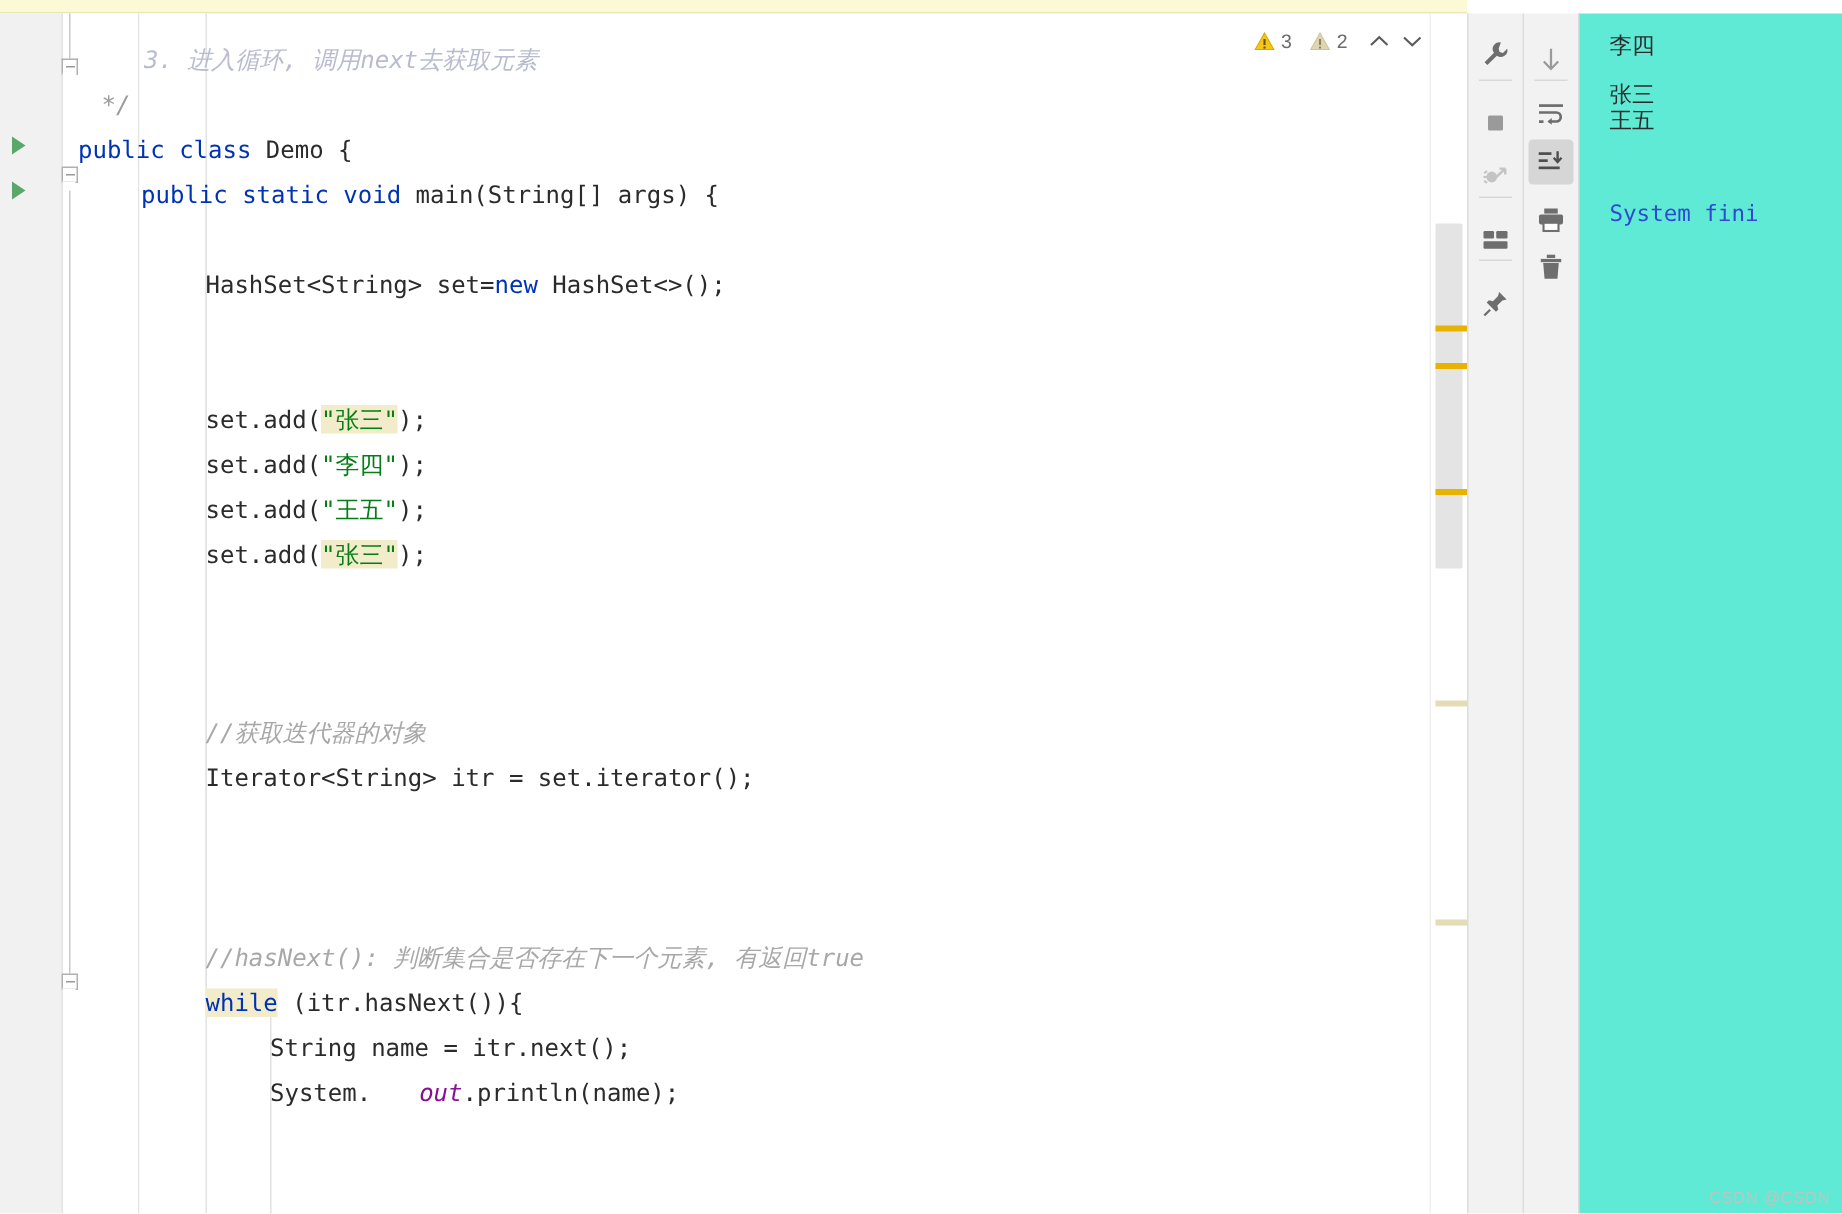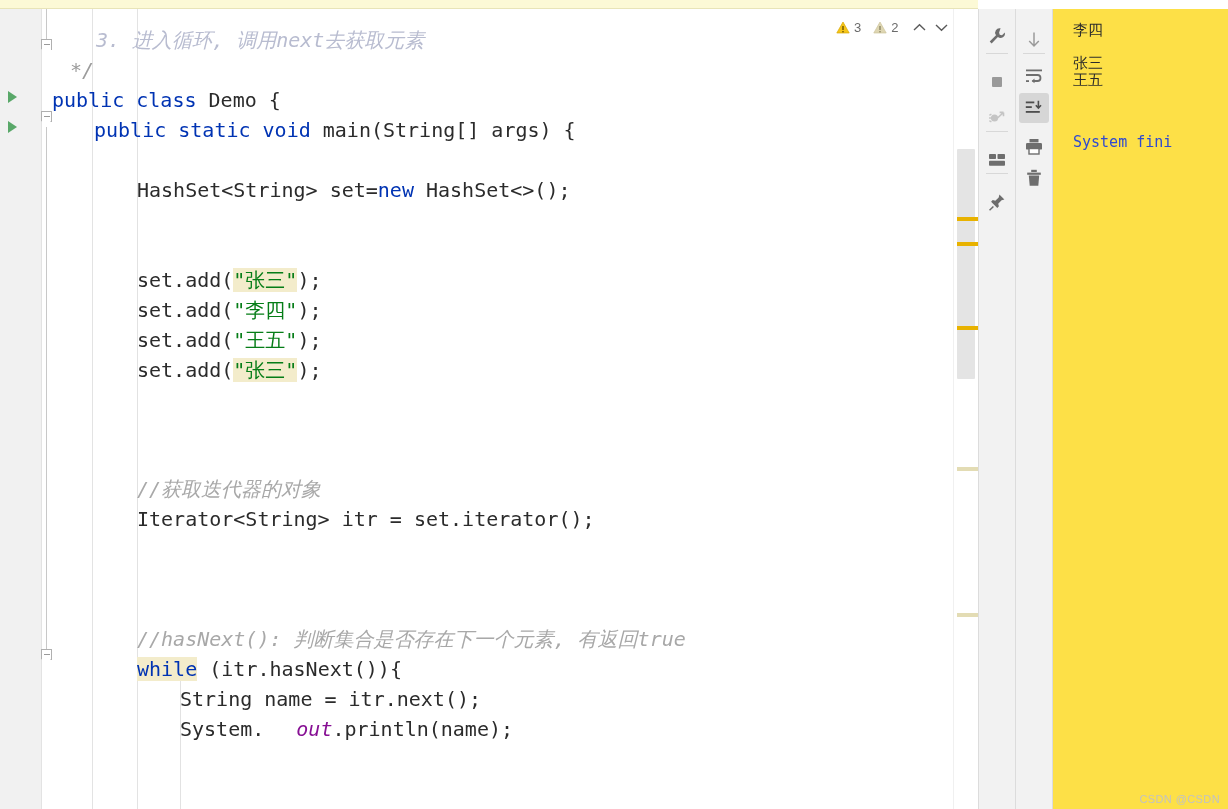--- a/index.html
+++ b/index.html
@@ -88,21 +88,21 @@
     border-right: 5px solid transparent;
     border-top: 5px solid #ffffff;
   }
 
   
   .code {
     position: absolute;
     left: 0; top: 0;
     width: 952px; height: 800px;
     font-family: "DejaVu Sans Mono", monospace;
-    font-size: 20px;
+    font-size: 16px;
     line-height: 30px;
     white-space: pre;
   }
   .line { position: absolute; left: 0; height: 30px; white-space: pre; }
 
   
   .indent-guide {
     position: absolute;
     width: 1px;
     background: #e2e2e2;
@@ -190,21 +190,21 @@
     width: 22px; height: 1px;
     background: #d8d8d8;
   }
   .tb-btn svg { display: block; }
 
   
   .console {
     position: absolute;
     left: 1052px; top: 9px;
     width: 176px; height: 800px;
-    background: #fde047;
+    background: #5eead4;
     border-left: 1px solid #dcdcdc;
   }
   .console-line {
     position: absolute;
     left: 20px;
     font-family: "DejaVu Sans Mono", monospace;
     font-size: 15px;
     line-height: 30px;
     white-space: pre;
     color: #2b2b2b;

